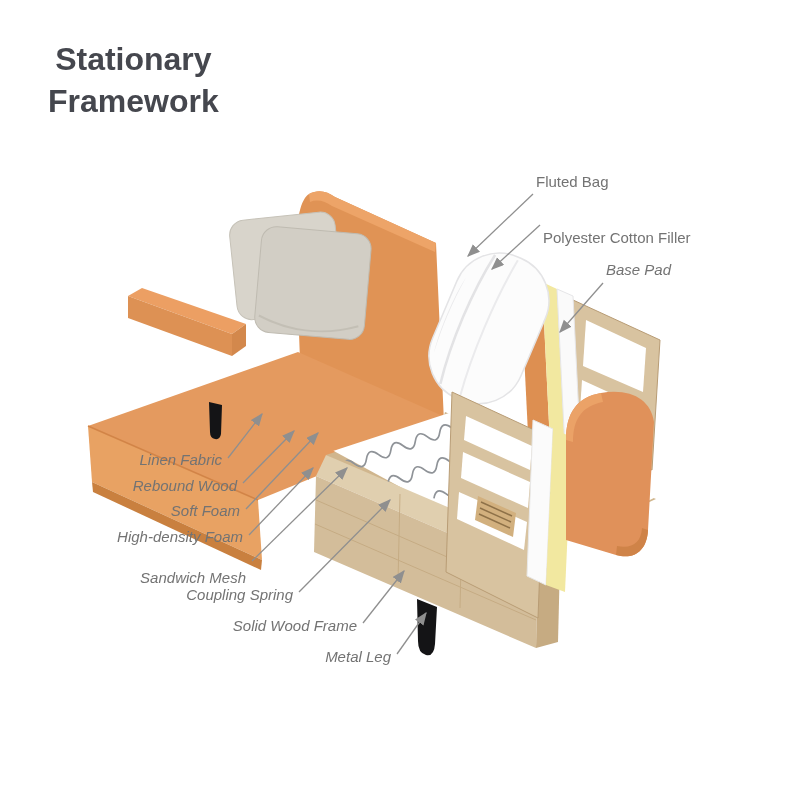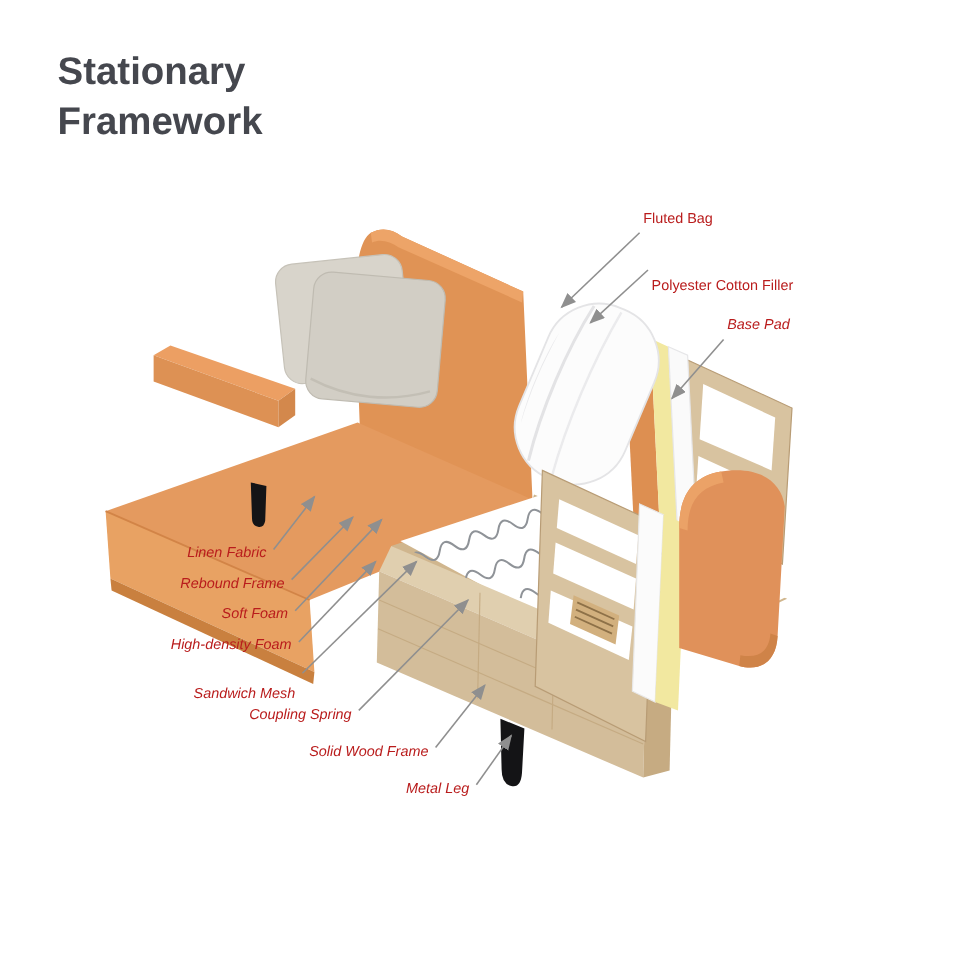--- a/index.html
+++ b/index.html
@@ -1,22 +1,22 @@
 <!DOCTYPE html>
 <html><head>
 <meta charset="utf-8">
 <style>
   html,body{margin:0;padding:0;background:#ffffff;}
   #stage{position:relative;width:800px;height:800px;background:#ffffff;overflow:hidden;
          font-family:"Liberation Sans", sans-serif;}
   #art{position:absolute;left:0;top:0;}
   #leaders{position:absolute;left:0;top:0;pointer-events:none;}
   .title{position:absolute;left:48px;top:38px;color:#45474e;font-weight:bold;
-         font-size:32px;line-height:42px;letter-spacing:0;}
-  .lbl{position:absolute;color:#b91c1c;font-size:12px;line-height:20px;white-space:nowrap;}
+         font-size:32px;line-height:42px;letter-spacing:0;text-align:center;}
+  .lbl{position:absolute;color:#737373;font-size:15px;line-height:20px;white-space:nowrap;}
   .lbl.r{text-align:right;font-style:italic;}
 </style>
 </head>
 <body>
 
 <div id="stage">
 
   <svg id="art" width="800" height="800" viewBox="0 0 800 800">
     <defs>
       <clipPath id="deckClip">
@@ -153,21 +153,21 @@
 
   <div class="title">
     <div>Stationary</div>
     <div>Framework</div>
   </div>
 
   <div class="lbl" style="left:536px;top:172px;">Fluted Bag</div>
   <div class="lbl" style="left:543px;top:203px;margin-top:25px;">Polyester Cotton Filler</div>
   <div class="lbl" style="left:606px;top:260px;font-style:italic;">Base Pad</div>
   <div class="lbl r" style="right:578px;top:450px;">Linen Fabric</div>
-  <div class="lbl r" style="right:563px;top:476px;">Rebound Frame</div>
+  <div class="lbl r" style="right:563px;top:476px;">Rebound Wood</div>
   <div class="lbl r" style="right:560px;top:501px;">Soft Foam</div>
   <div class="lbl r" style="right:557px;top:527px;margin-left:20px;">High-density Foam</div>
   <div class="lbl r" style="right:554px;top:568px;">Sandwich Mesh</div>
   <div class="lbl r" style="right:507px;top:585px;">Coupling Spring</div>
   <div class="lbl r" style="right:443px;top:616px;">Solid Wood Frame</div>
   <div class="lbl r" style="right:409px;top:647px;">Metal Leg</div>
 
 </div>
 
 </body></html>

